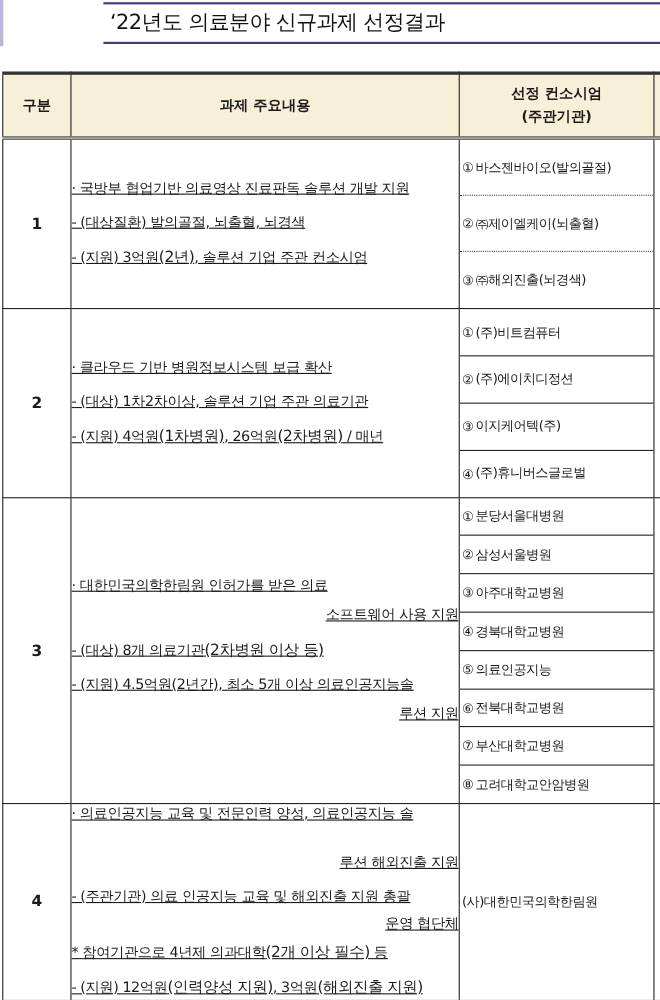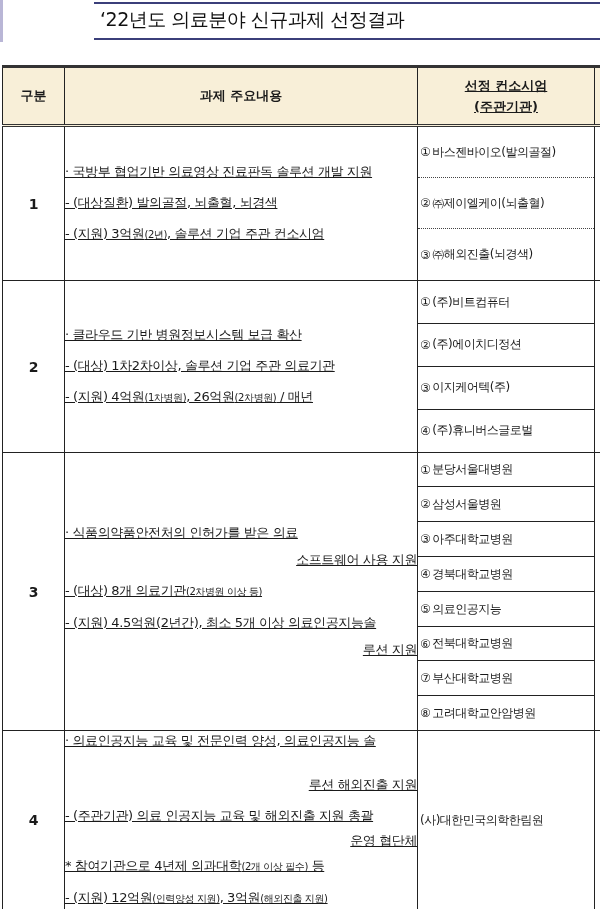--- a/index.html
+++ b/index.html
@@ -19,27 +19,27 @@
     table.main {
       position: absolute; left: 2px; top: 65px; width: 598px;
       border-collapse: collapse; table-layout: fixed;
       border-top: 3px solid #333; border-bottom: 3px solid #333;
     }
     table.main td, table.main th { border: 1.5px solid #222; padding: 0; vertical-align: middle; }
     table.main th {
       background: #f8efd8; font-weight: bold; font-size: 13px; height: 56px; text-align: center;
       border-bottom: 3px double #333;
     }
-    .hdr-line { display: block; line-height: 21px; text-decoration: underline; }
+    .hdr-line { display: block; line-height: 21px; }
     td.num { text-align: center; font-weight: bold; font-size: 14px; }
     td.content { font-size: 13px; padding-left: 2px; padding-right: 0; letter-spacing: -0.4px; }
     td.content .line { display: block; line-height: 20px; white-space: nowrap; overflow: hidden; text-decoration: underline; }
     td.content .gap { margin-top: 11px; }
     td.content .indent { padding-left: 22px; text-align: right; }
-    td.content .small { font-size: 10px; }
+    td.content .small { font-size: 14px; }
     td.cons { padding: 0; font-size: 12px; letter-spacing: -0.5px; }
     .cons-item {
       display: block; padding-left: 2px; box-sizing: border-box; white-space: nowrap; overflow: hidden;
       border-bottom: 1.5px solid #222; display: flex; align-items: center;
     }
     .cons-item:last-child { border-bottom: none; }
     .cons-item.dotted { border-bottom: 1px dotted #444; }
     .cons-item.dotted:last-child { border-bottom: none; }
     .circ { font-size: 12px; margin-right: 2px; }
     td.extra { border-left: 1.5px solid #222; }
@@ -118,21 +118,21 @@
             <span class="circ">④</span>
             <span>(주)휴니버스글로벌</span>
           </div>
     </td>
     <td class="extra"></td>
   </tr>
 
   <tr style="height:277px">
     <td class="num">3</td>
     <td class="content">
-      <span class="line">· 식품의약품안전처의 인허가를 받은 의료</span>
+      <span class="line">· 대한민국의학한림원 인허가를 받은 의료</span>
       <span class="line indent" style="padding-left:27px;margin-top:7px">소프트웨어 사용 지원</span>
       <span class="line gap"><span>- (대상) 8개 의료기관</span><span class="small">(2차병원 이상 등)</span></span>
       <span class="line gap">- (지원) 4.5억원(2년간), 최소 5개 이상 의료인공지능솔</span>
       <span class="line indent" style="padding-left:30px;margin-top:7px">루션 지원</span>
     </td>
     <td class="cons">
       <div class="cons-item" style="height:34px">
             <span class="circ">①</span>
             <span>분당서울대병원</span>
           </div>

